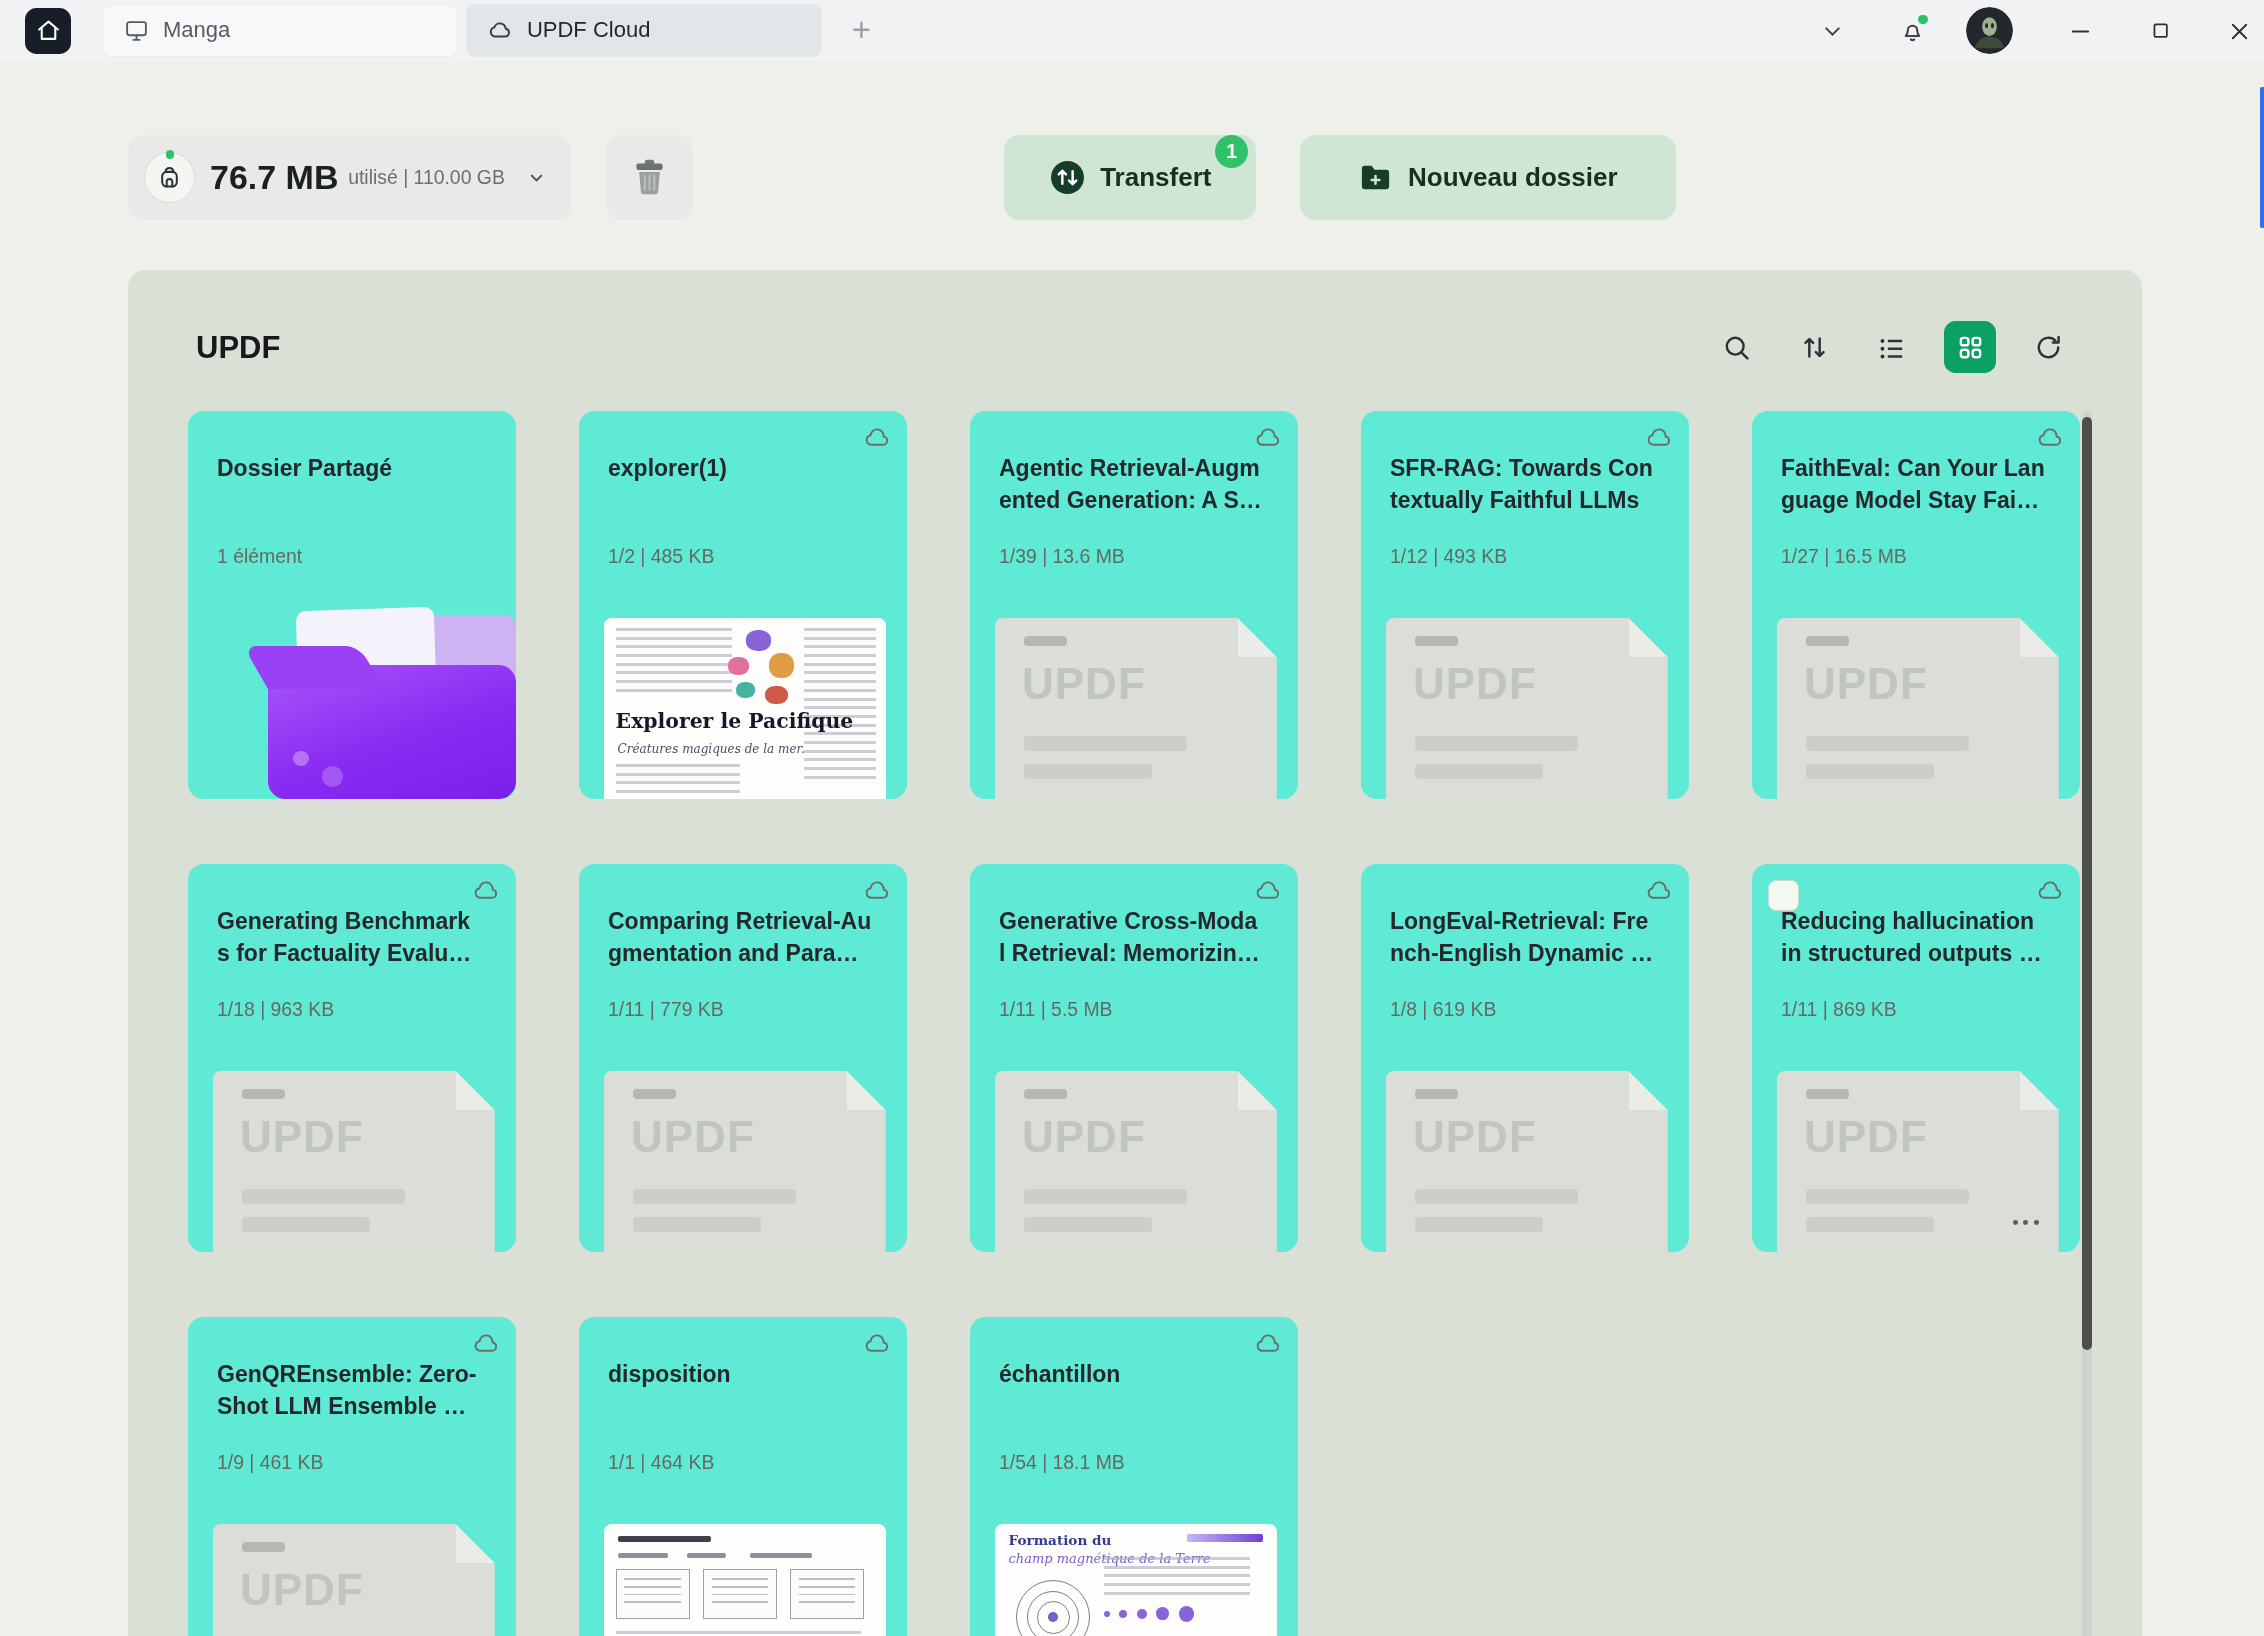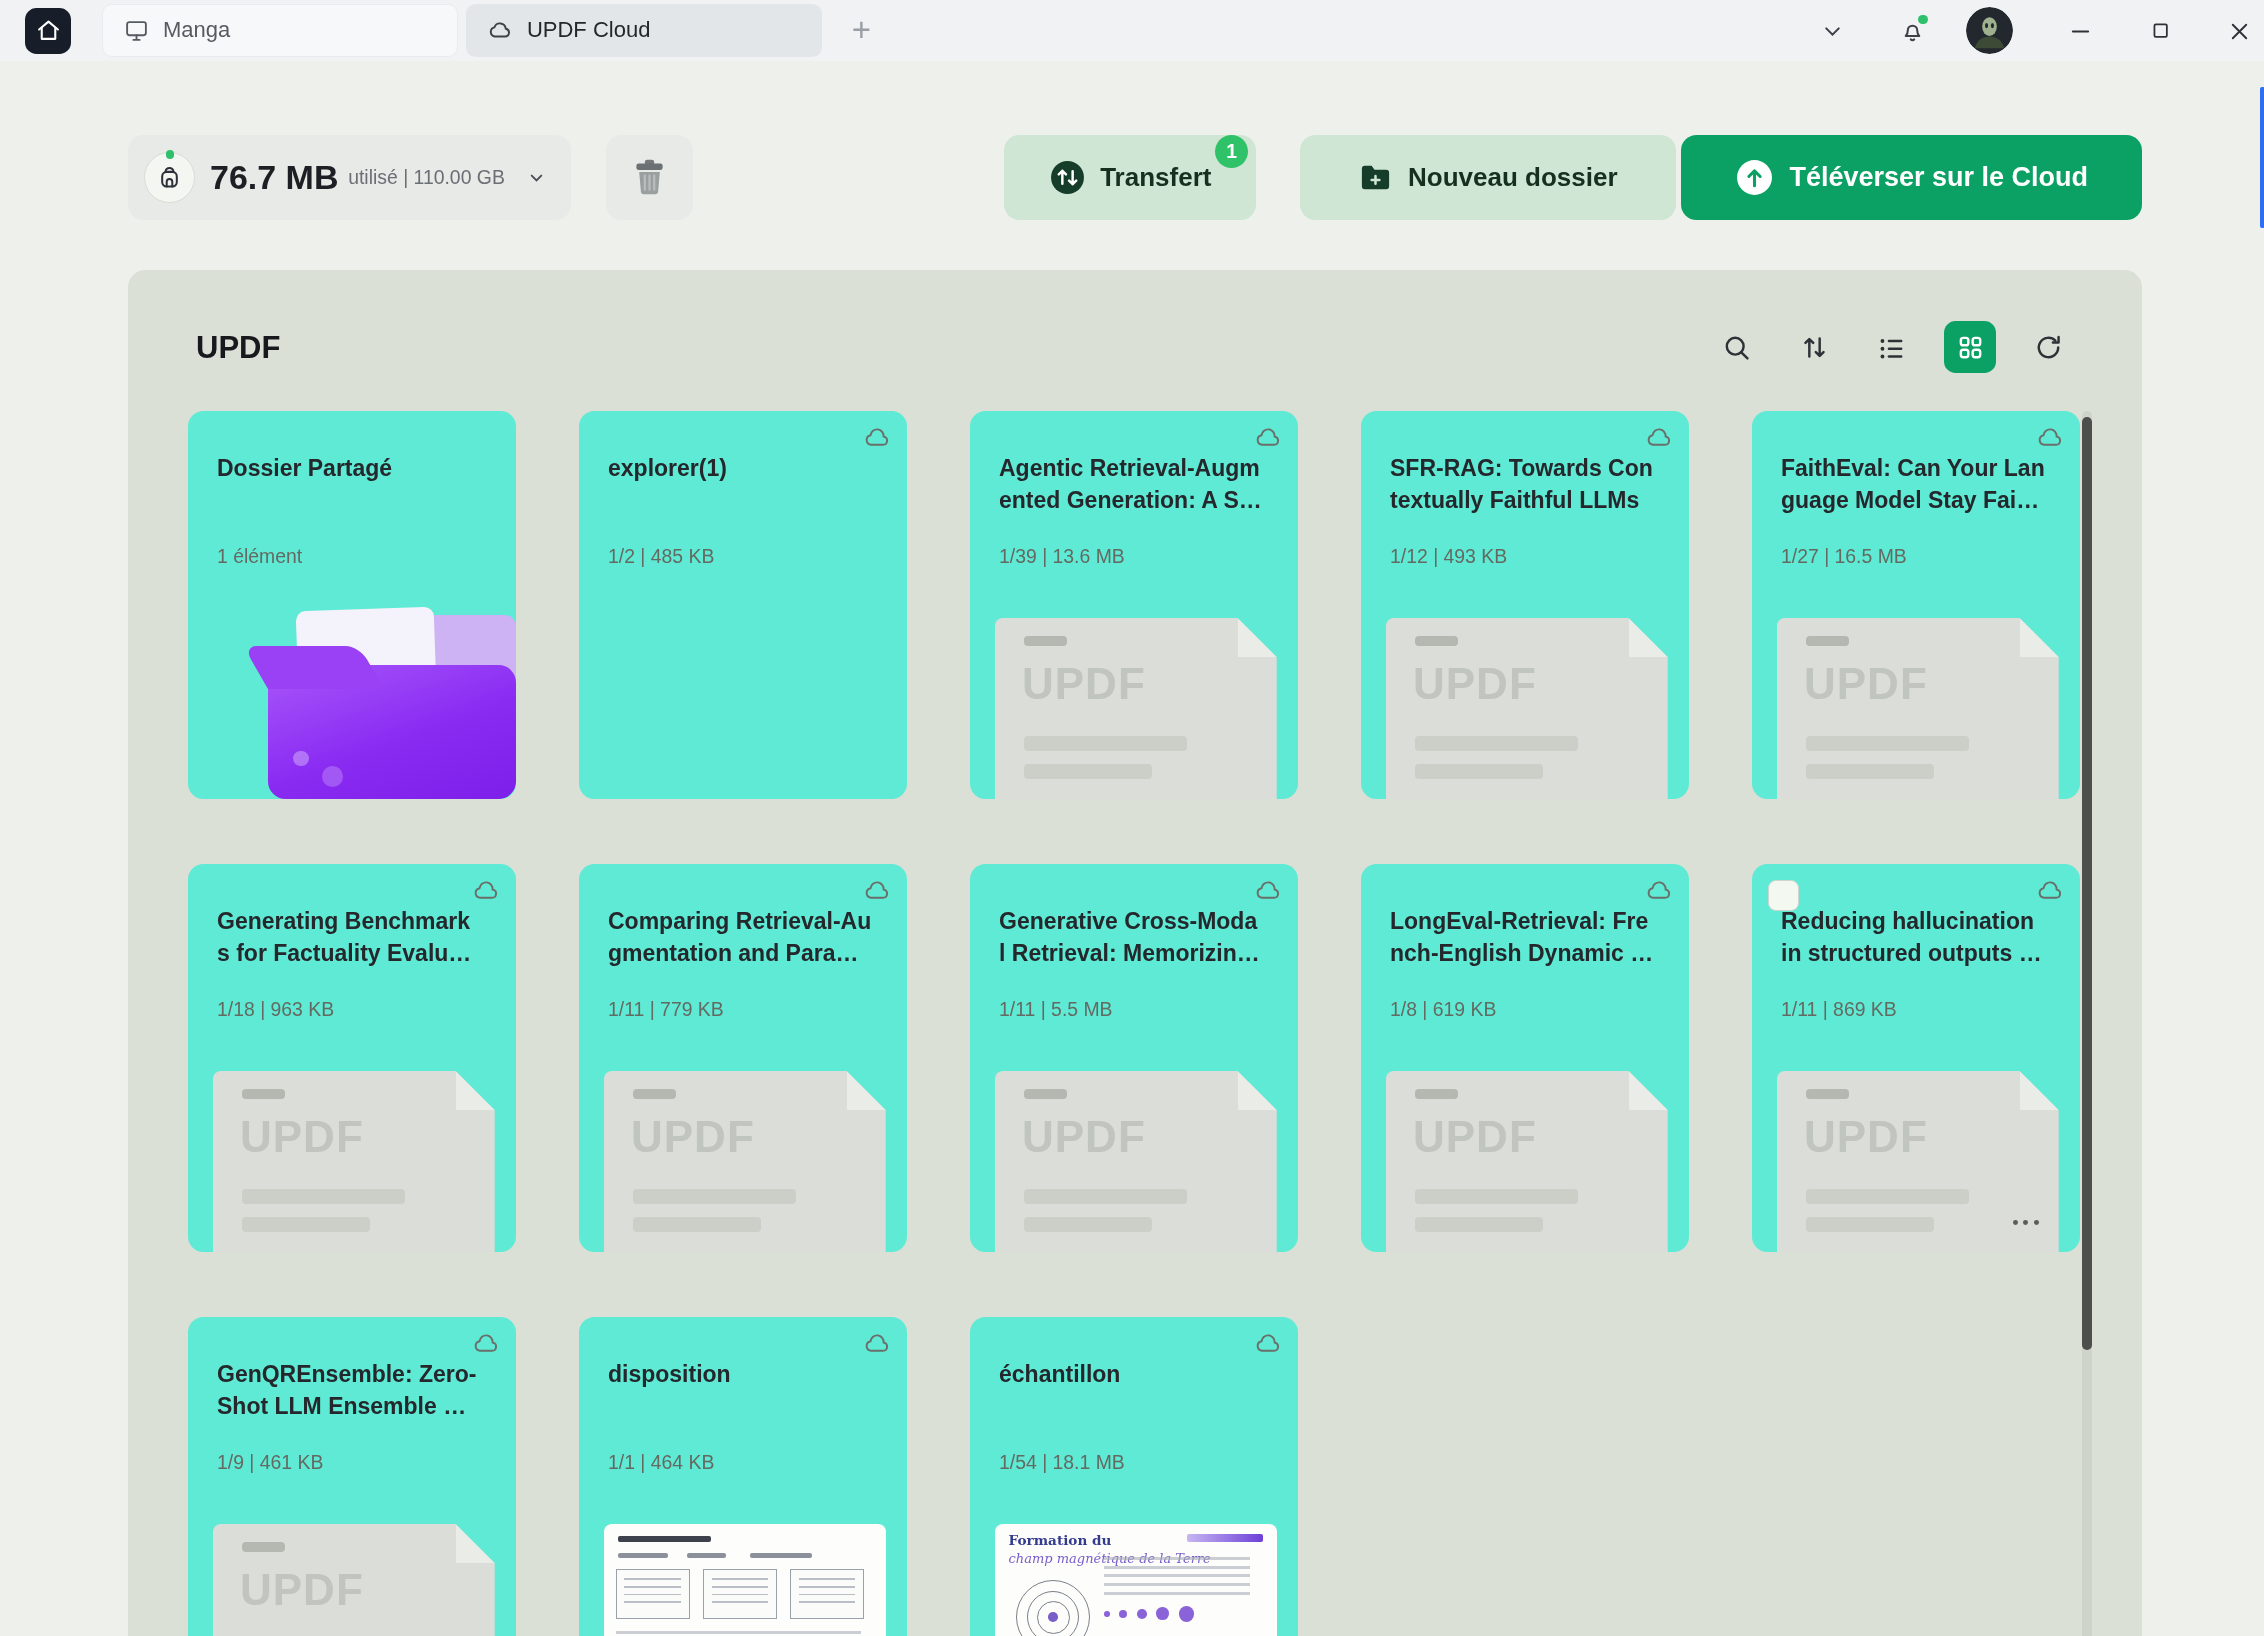--- a/index.html
+++ b/index.html
@@ -230,27 +230,20 @@
   </div>
 
   <div class="act btn-soft newfolder">
     <svg width="35" height="35" viewBox="0 0 36 36">
         <path d="M4 9a3 3 0 0 1 3-3h7l3 4h12a3 3 0 0 1 3 3v14a3 3 0 0 1-3 3H7a3 3 0 0 1-3-3z" fill="#163c2a"></path>
         <path d="M18 16.5v8M14 20.5h8" stroke="#cfe6d4" stroke-width="2.6" stroke-linecap="round"></path>
       </svg>
     <span>Nouveau dossier</span>
   </div>
 
-  <div class="act upload">
-    <svg width="39" height="39" viewBox="0 0 38 38">
-        <circle cx="19" cy="19" r="17" fill="#ffffff"></circle>
-        <path d="M19 27V12.5m0 0L13.5 18M19 12.5 24.5 18" stroke="#0ca164" stroke-width="3" fill="none" stroke-linecap="round" stroke-linejoin="round"></path>
-      </svg>
-    <span>Téléverser sur le Cloud</span>
-  </div>
 
   <section class="panel">
     <div class="panel-title">UPDF</div>
 
     <div class="tool tool-search">
       <svg width="31" height="31" viewBox="0 0 24 24" fill="none" stroke="#2e3237" stroke-width="1.9" stroke-linecap="round">
           <circle cx="11" cy="11" r="6.5"></circle>
           <path d="M15.9 15.9 20.5 20.5"></path>
         </svg>
     </div>
@@ -302,20 +295,34 @@
 
   </div>
         <div class="card thumb-explorer">
     <span class="card-cloud">
       <svg width="29" height="25" viewBox="0 0 24 20" fill="none" stroke="#6a6f6a" stroke-width="1.6" stroke-linejoin="round">
               <path d="M6.5 16h10a3.4 3.4 0 0 0 .55-6.76A5.1 5.1 0 0 0 6.3 8.1 4 4 0 0 0 6.5 16z"></path>
             </svg>
     </span>
     <div class="card-title">explorer(1)</div>
     <div class="card-meta">1/2 | 485 KB</div>
+    <div class="card-thumb">
+  <div class="pg pg-doc">
+    <div class="tcol ex-c1"></div>
+    <div class="tcol ex-c2"></div>
+    <div class="blob bl1"></div>
+    <div class="blob bl2"></div>
+    <div class="blob bl3"></div>
+    <div class="blob bl4"></div>
+    <div class="blob bl5"></div>
+    <div class="doc-title">Explorer le Pacifique</div>
+    <div class="doc-sub">Créatures magiques de la mer.</div>
+    <div class="tcol ex-c3"></div>
+  </div>
+</div>
 
   </div>
         <div class="card thumb-updf">
     <span class="card-cloud">
       <svg width="29" height="25" viewBox="0 0 24 20" fill="none" stroke="#6a6f6a" stroke-width="1.6" stroke-linejoin="round">
               <path d="M6.5 16h10a3.4 3.4 0 0 0 .55-6.76A5.1 5.1 0 0 0 6.3 8.1 4 4 0 0 0 6.5 16z"></path>
             </svg>
     </span>
     <div class="card-title">Agentic Retrieval-Augmented Generation: A Su...</div>
     <div class="card-meta">1/39 | 13.6 MB</div>

